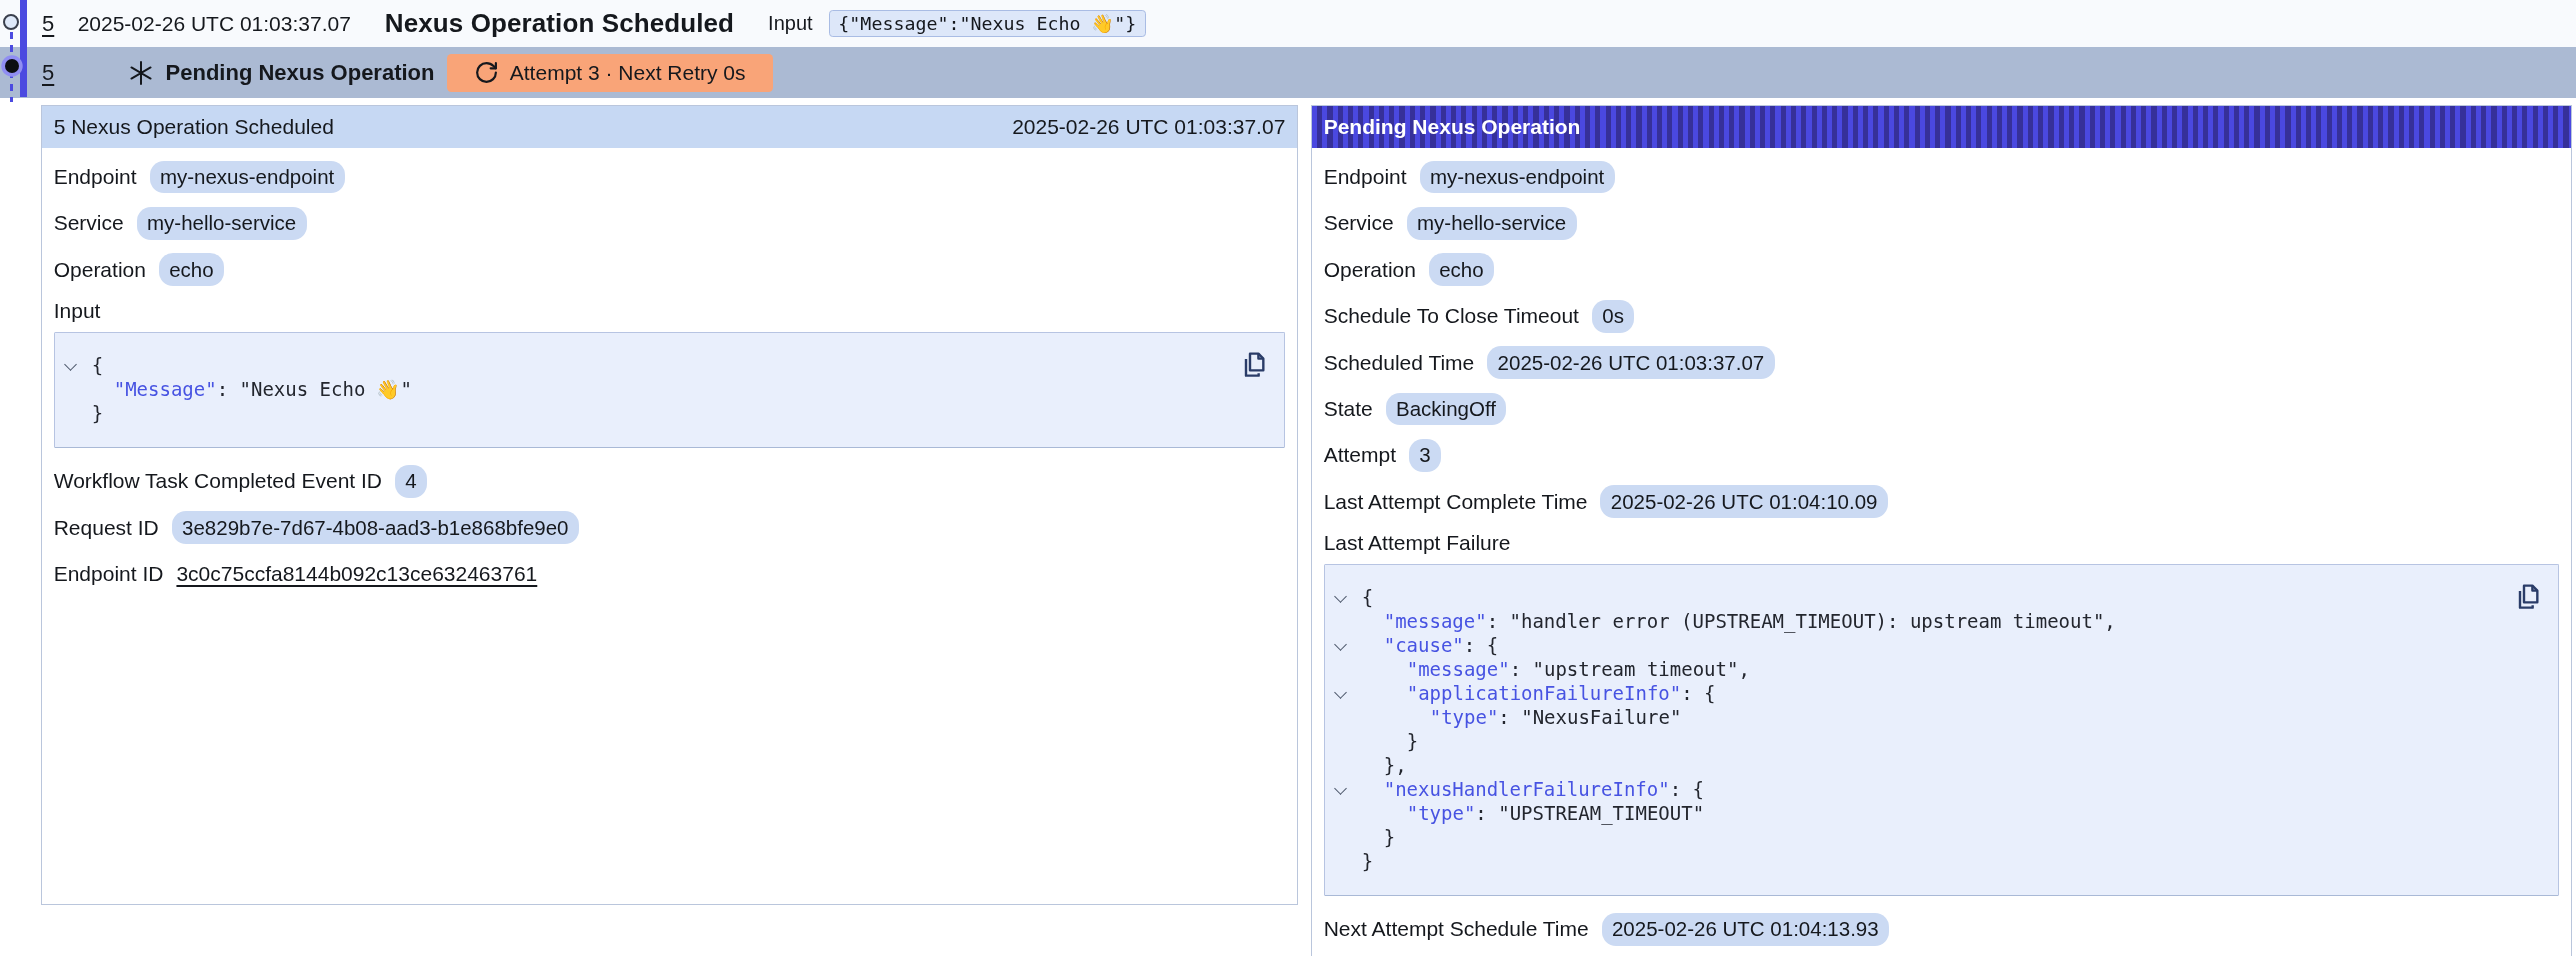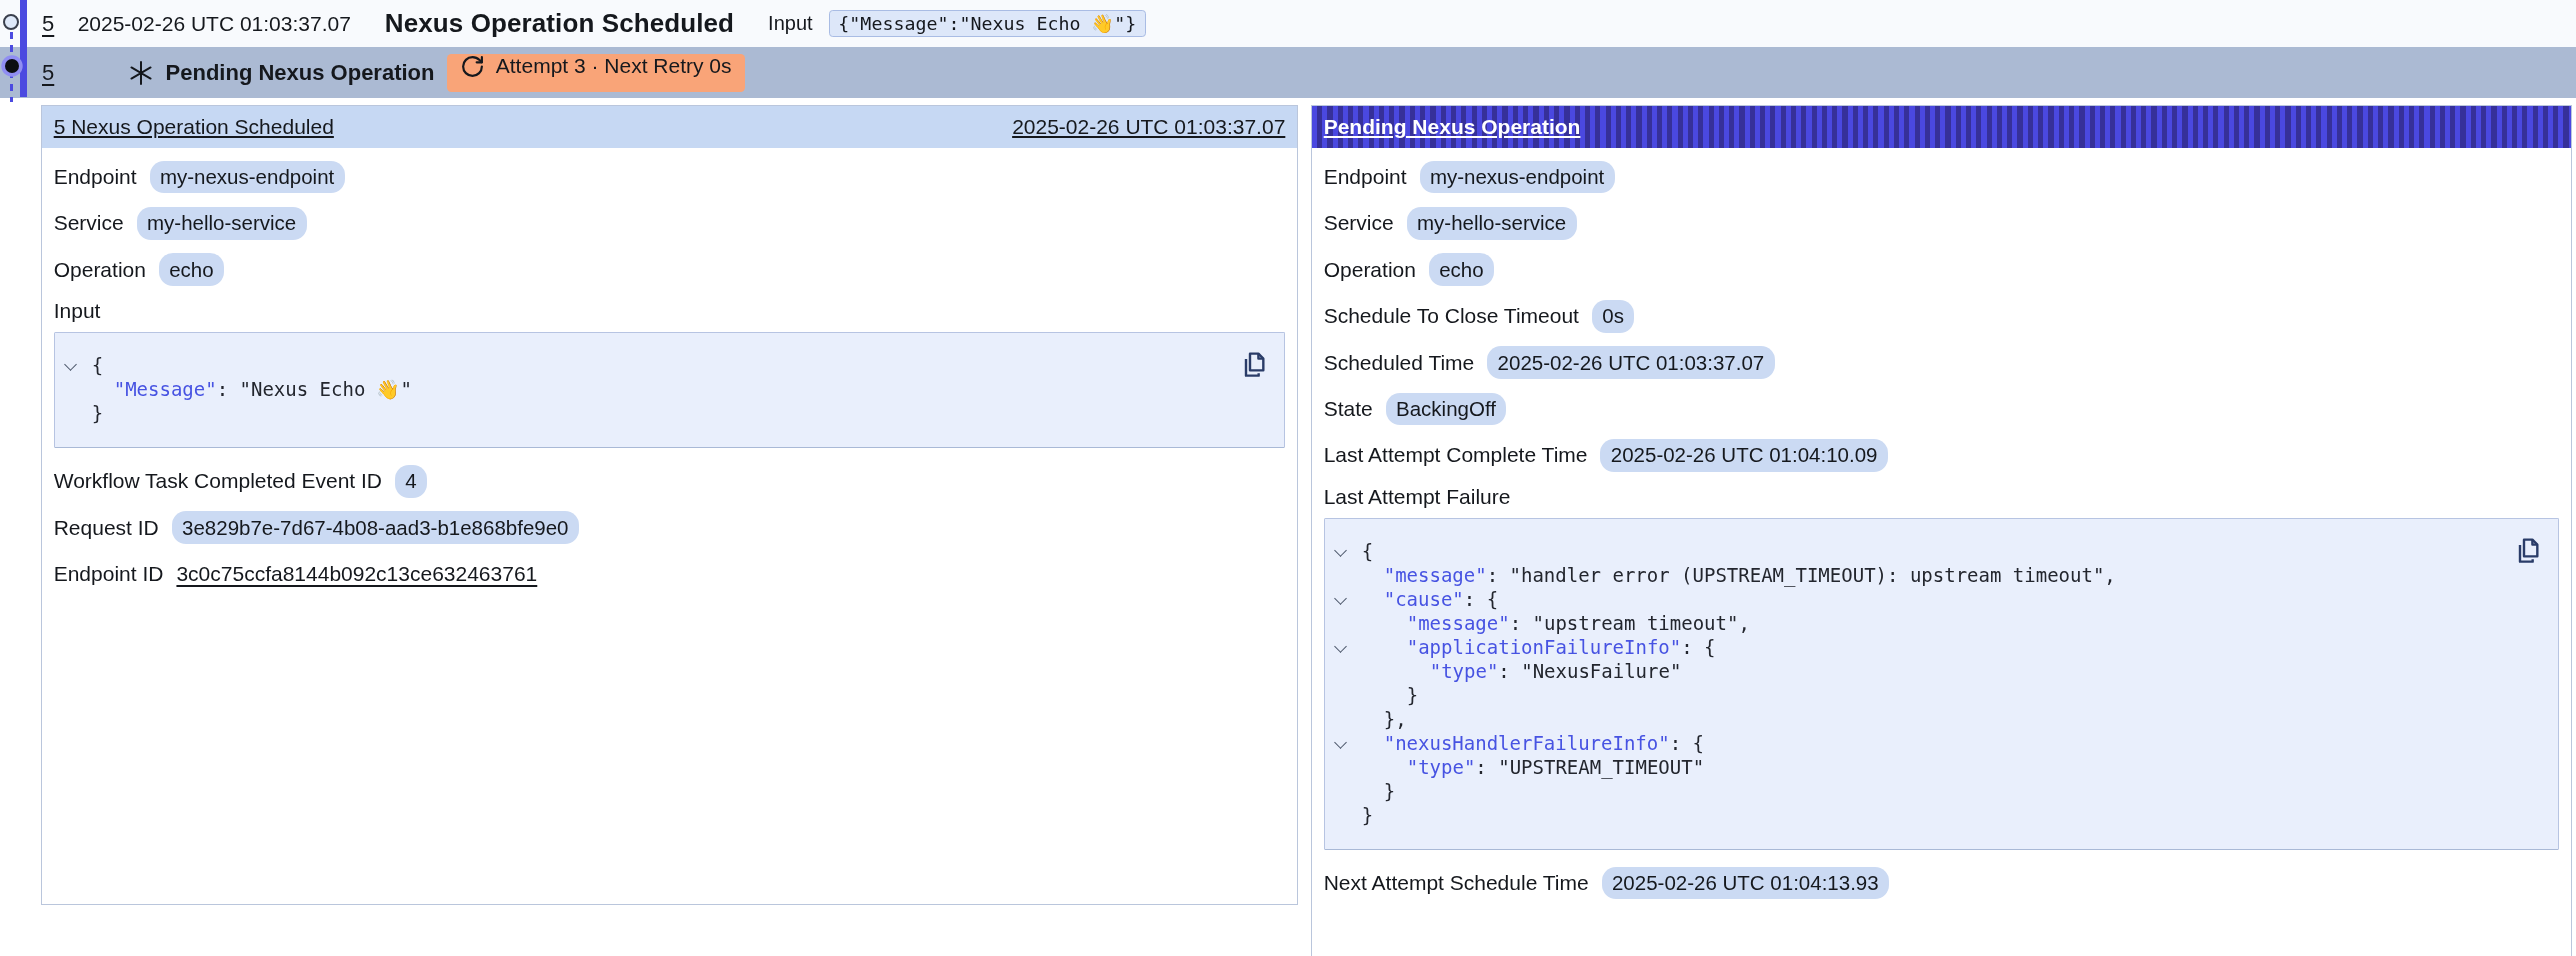--- a/index.html
+++ b/index.html
@@ -22,29 +22,29 @@
   .row2{height:51px;background:#abbad3;}
   .evid{font-size:22px;color:#15181d;text-decoration:underline;text-underline-offset:3.7px;}
   .ts{font-size:21px;margin-left:23.4px;}
   .etitle{font-size:26px;font-weight:700;margin-left:34px;letter-spacing:0.1px;}
   .inlabel{font-size:20px;margin-left:34px;}
   .inchip{font-family:"DejaVu Sans Mono",monospace;font-size:18.3px;margin-left:16px;
     background:#dde7f9;border:1.5px solid #a9bce4;border-radius:3.7px;padding:2.2px 8.8px;}
   .ast{margin-left:73px;display:inline-flex;}
   .ast svg{width:28px;height:28px;}
   .ptitle{font-size:22px;font-weight:700;margin-left:10.3px;}
-  .badge{margin-left:13px;display:inline-flex;gap:10.3px;
-    background:#f9a478;border-radius:4.4px;height:38px;padding:0 13px;font-size:21px;}
+  .badge{margin-left:13px;display:inline-flex;align-items:center;gap:10.3px;
+    background:#f9a478;border-radius:4.4px;height:38px;padding:0 27px;font-size:21px;}
   .badge svg{width:25px;height:25px;}
   
   .panels{display:flex;gap:13px;margin-top:7.3px;padding-left:41px;align-items:flex-start;}
   .panel{box-sizing:border-box;border:1.5px solid #bac6dc;background:#fff;}
   .panel.left{width:1257px;height:800px;}
   .panel.right{width:1261px;min-height:915px;}
-  .ph{height:42px;display:flex;align-items:center;padding:0 11.7px;font-size:21px;box-sizing:border-box;text-decoration:underline;}
+  .ph{height:42px;display:flex;align-items:center;padding:0 11.7px;font-size:21px;box-sizing:border-box;}
   .ph.blue{background:#c6d8f3;justify-content:space-between;}
   .ph.striped{background:repeating-linear-gradient(90deg,#4a48e0 0 5.1px,#363099 5.1px 10.3px);
     color:#fff;font-weight:600;}
   .pbody{padding:11.7px 11.7px 0 11.7px;}
   .field{display:flex;align-items:center;margin-bottom:12.4px;min-height:34px;}
   .flabel{font-size:21px;margin-right:13px;white-space:nowrap;}
   .chip{background:#cbdaf3;border-radius:14px;padding:4.4px 10.3px;font-size:20.5px;white-space:nowrap;}
   .idlink{font-size:21px;text-decoration:underline;text-underline-offset:4.4px;cursor:pointer;white-space:nowrap;}
   .blocklabel{font-size:21px;margin:4.4px 0 8.8px 0;}
   .codeblock{position:relative;background:#e9effc;border:1.5px solid #b7c4e2;border-bottom-color:#a9b9d6;
@@ -162,20 +162,24 @@
           </div>
           <div class="field">
             <span class="flabel">Scheduled Time</span>
             <span class="chip">2025-02-26 UTC 01:03:37.07</span>
           </div>
           <div class="field">
             <span class="flabel">State</span>
             <span class="chip">BackingOff</span>
           </div>
           <div class="field">
+            <span class="flabel">Attempt</span>
+            <span class="chip">3</span>
+          </div>
+          <div class="field">
             <span class="flabel">Last Attempt Complete Time</span>
             <span class="chip">2025-02-26 UTC 01:04:10.09</span>
           </div>
         </div>
       <div class="blocklabel">Last Attempt Failure</div>
       <div class="codeblock">
           <span class="copybtn"><svg viewBox="0 0 24 24" fill="none" stroke="#2a3c68" stroke-width="1.8" stroke-linejoin="round">
               <path d="M7.5 7.5V20h9.5v-1.9"></path>
               <path d="M10.5 3.5h6.3L20.5 7.2V16h-10z"></path>
               <path d="M16.8 3.5v3.7h3.7"></path>

